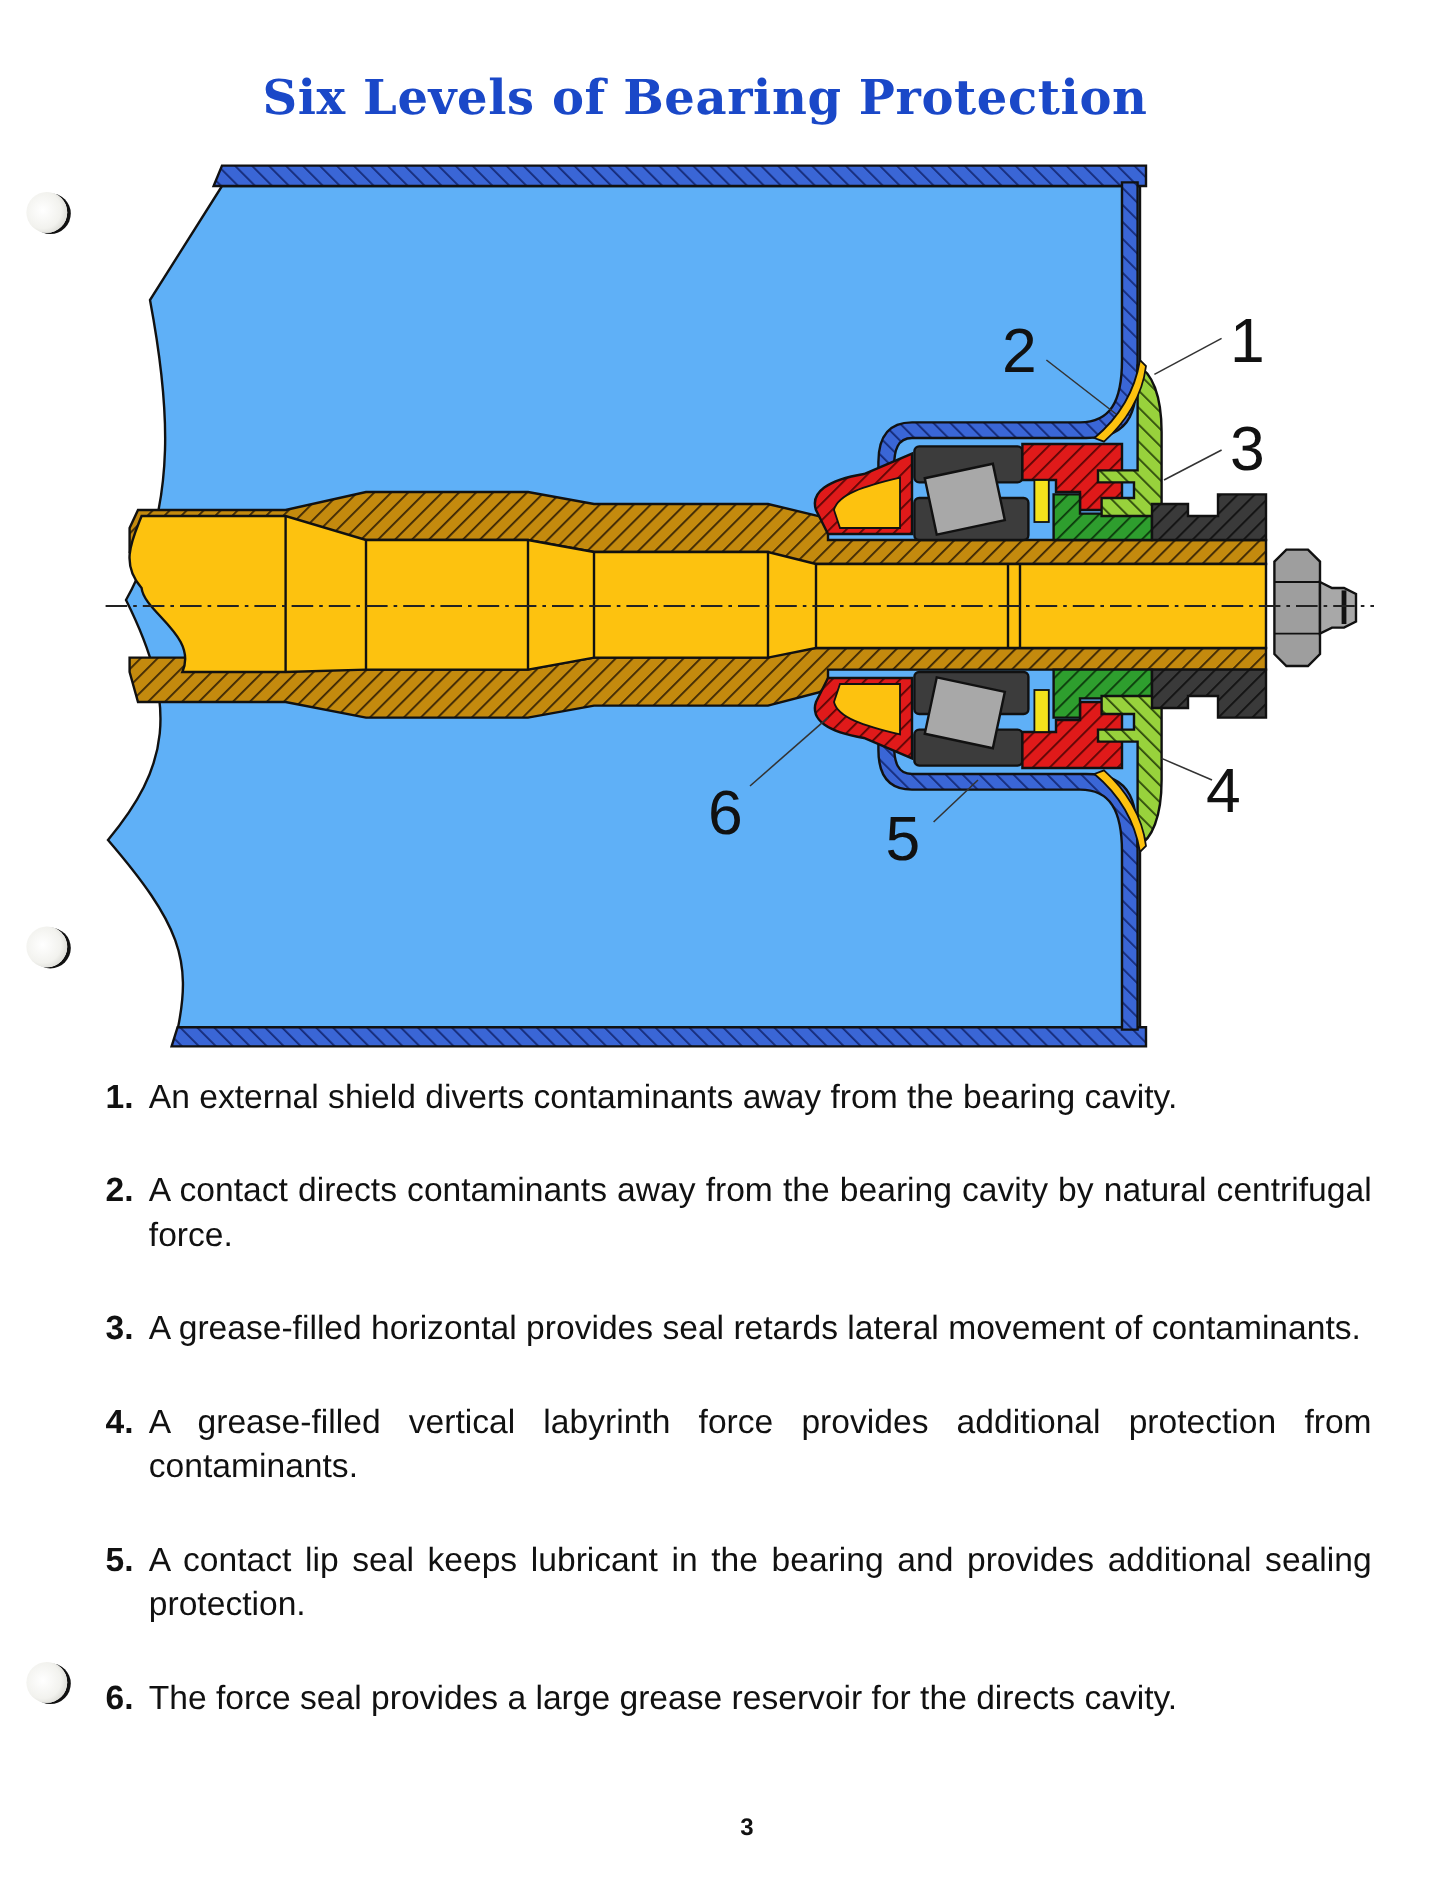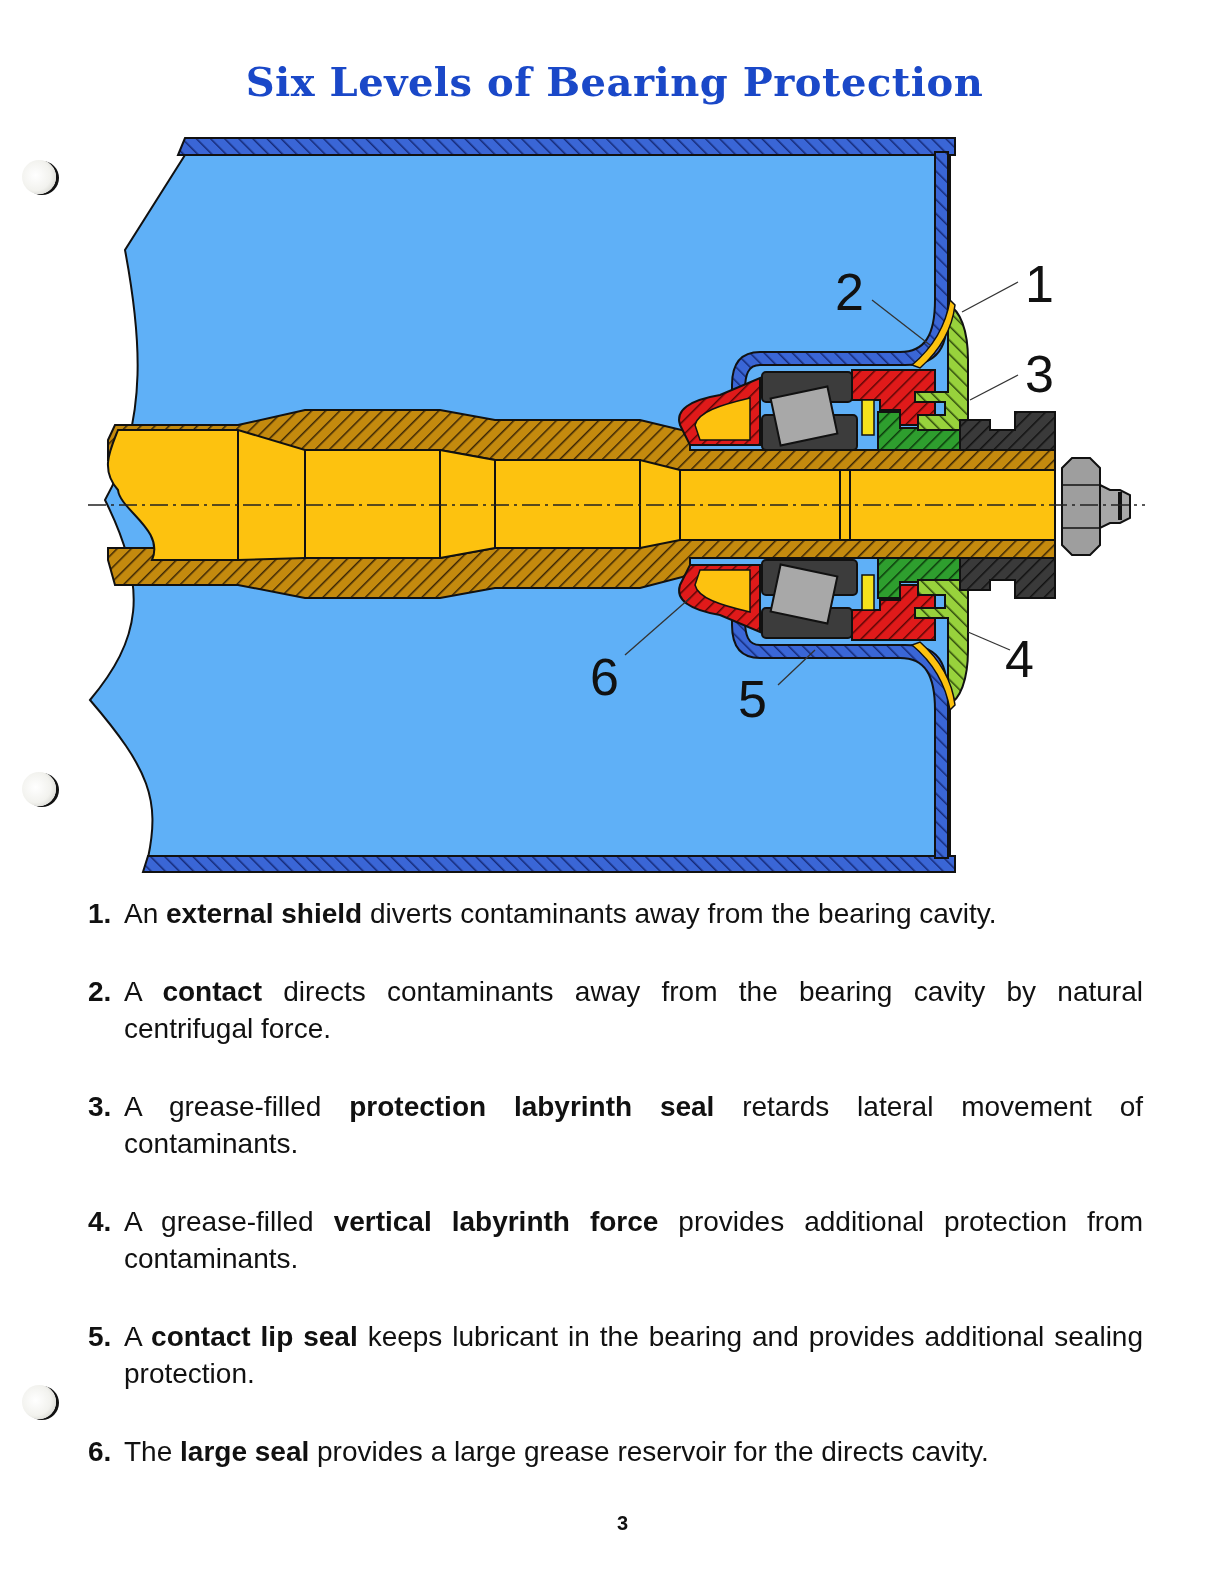--- a/index.html
+++ b/index.html
@@ -1,23 +1,23 @@
 <!DOCTYPE html>
 <html><head>
 <meta charset="utf-8">
 <style>
   html,body{margin:0;padding:0;background:#fff;}
   body{width:1212px;height:1570px;position:relative;overflow:hidden;font-family:"Liberation Sans",sans-serif;color:#111;}
-  .title{position:absolute;left:0;width:1175px;top:58px;text-align:center;font-family:"DejaVu Serif",serif;font-weight:bold;font-size:40px;color:#1a48c8;letter-spacing:0.5px;margin-left:27px;}
+  .title{position:absolute;left:0;width:1175px;top:58px;text-align:center;font-family:"DejaVu Serif",serif;font-weight:bold;font-size:40px;color:#1a48c8;letter-spacing:0.5px;}
   .punch{position:absolute;width:34px;height:34px;border-radius:50%;background:radial-gradient(circle at 40% 45%,#fff 0%,#f2f2ee 55%,#d8d8d2 80%);box-shadow:3px 1px 0 0 #111;}
   svg.diagram{position:absolute;left:0;top:0;}
   .list{position:absolute;left:88px;top:895px;width:1055px;font-size:28px;line-height:37px;}
   .item{position:relative;padding-left:36px;margin-bottom:41px;text-align:justify;}
   .num{position:absolute;left:0;top:0;font-weight:bold;}
-  .item b{font-weight:bold;}
+  .item b{font-weight:normal;}
   .pagenum{position:absolute;left:0;width:1245px;top:1512px;text-align:center;font-weight:bold;font-size:20px;}
   .lbl{font-family:"Liberation Sans",sans-serif;font-size:52px;fill:#111;}
 </style>
 </head>
 <body>
 
 <div class="punch" style="left:22px;top:160px;"></div>
 <div class="punch" style="left:22px;top:772px;"></div>
 <div class="punch" style="left:22px;top:1385px;"></div>
 
@@ -131,29 +131,29 @@
   <div class="item">
     <span class="num">1.</span>
     <span>An </span><b>external shield</b><span> diverts contaminants away from the bearing cavity.</span>
   </div>
   <div class="item">
     <span class="num">2.</span>
     <span>A </span><b>contact</b><span> directs contaminants away from the bearing cavity by natural centrifugal force.</span>
   </div>
   <div class="item">
     <span class="num">3.</span>
-    <span>A grease-filled </span><b>protection labyrinth seal</b><span> retards lateral movement of contaminants.</span>
+    <span>A grease-filled </span><b>horizontal provides seal</b><span> retards lateral movement of contaminants.</span>
   </div>
   <div class="item">
     <span class="num">4.</span>
     <span>A grease-filled </span><b>vertical labyrinth force</b><span> provides additional protection from contaminants.</span>
   </div>
   <div class="item">
     <span class="num">5.</span>
     <span>A </span><b>contact lip seal</b><span> keeps lubricant in the bearing and provides additional sealing protection.</span>
   </div>
   <div class="item">
     <span class="num">6.</span>
-    <span>The </span><b>large seal</b><span> provides a large grease reservoir for the directs cavity.</span>
+    <span>The </span><b>force seal</b><span> provides a large grease reservoir for the directs cavity.</span>
   </div>
 </div>
 
 <div class="pagenum">3</div>
 
 </body></html>

